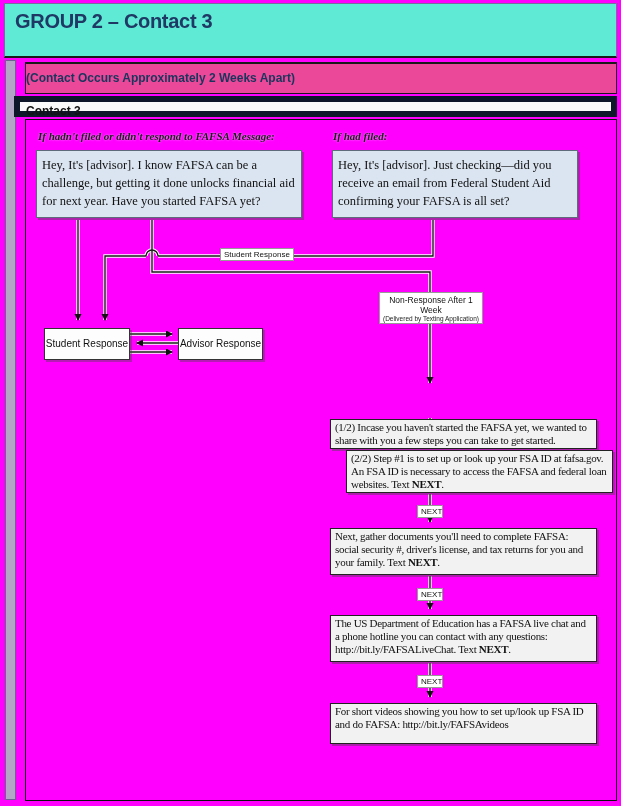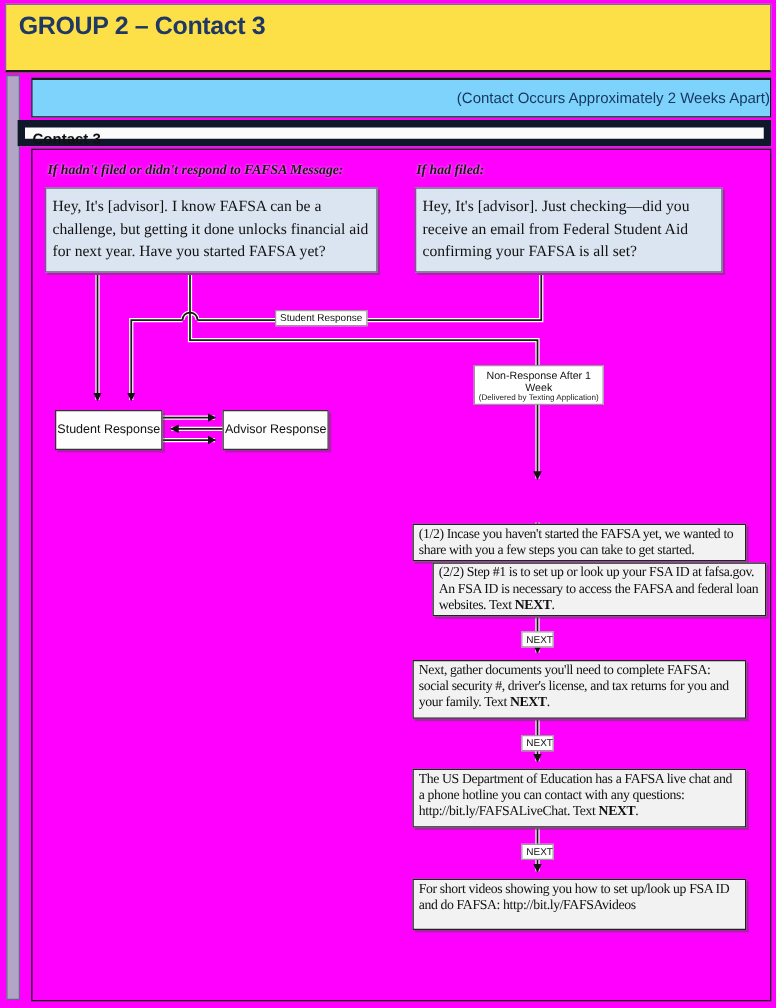--- a/index.html
+++ b/index.html
@@ -1,29 +1,29 @@
 <!DOCTYPE html>
 <html><head>
 <meta charset="utf-8">
 <style>
   html,body{margin:0;padding:0;}
   body{width:621px;height:806px;position:relative;background:#ff00ff;font-family:"Liberation Sans",sans-serif;overflow:hidden;}
   .abs{position:absolute;box-sizing:border-box;}
 
   
-  .header{left:4px;top:3px;width:613px;height:55px;background:#fde047;border:1px solid #7b6a9d;border-bottom:2px solid #1a1a1a;padding:6px 0 0 10px;}
+  .header{left:4px;top:3px;width:613px;height:55px;background:#5eead4;border:1px solid #7b6a9d;border-bottom:2px solid #1a1a1a;padding:6px 0 0 10px;}
   .title{color:#1f3864;font-size:20px;font-weight:bold;letter-spacing:-0.3px;}
   .subtitle{color:#111;font-size:10.5px;font-weight:bold;margin-top:2px;}
   .subtitle .it{font-style:italic;}
 
   
   .strip{left:5px;top:60px;width:11px;height:740px;background:#b2a5c6;border:1px solid #6f5f93;}
 
   
-  .band-gap{left:25px;top:62px;width:592px;height:32px;background:#7dd3fc;border:1px solid #1a1a1a;border-top-width:2px;color:#17365d;font-weight:normal;font-size:12px;text-align:right;line-height:29px;}
+  .band-gap{left:25px;top:62px;width:592px;height:32px;background:#ec4899;border:1px solid #1a1a1a;border-top-width:2px;color:#17365d;font-weight:bold;font-size:12px;text-align:left;line-height:29px;}
   .band-contact{left:14px;top:96px;width:603px;height:21px;background:#fbfbfb;border:6px solid #0f172a;color:#111;font-weight:bold;font-size:12px;line-height:19px;padding-left:6px;}
 
   
   .panel{left:25px;top:119px;width:592px;height:682px;background:#ff00ff;border:1px solid #111;}
 
   svg.connectors{position:absolute;left:0;top:0;z-index:2;}
 
   .caption{z-index:3;font-family:"Liberation Serif",serif;font-style:italic;font-weight:bold;font-size:11px;color:#1a1a1a;text-shadow:0 0 2px rgba(255,200,255,.9);}
 
   .msg{z-index:3;width:266px;height:68px;background:#dbe5f1;border:1px solid #5f6b7a;box-shadow:2px 2px 0 rgba(70,70,70,.45);font-family:"Liberation Serif",serif;font-size:12.5px;line-height:18px;color:#111;padding:5px 5px;top:150px;}

